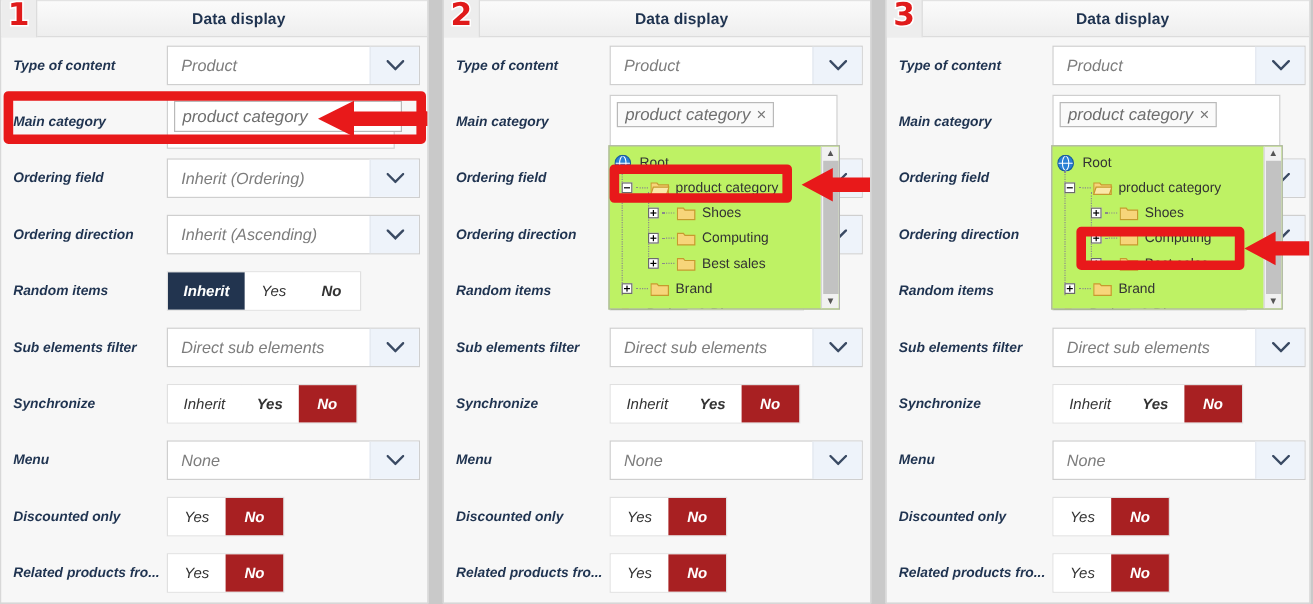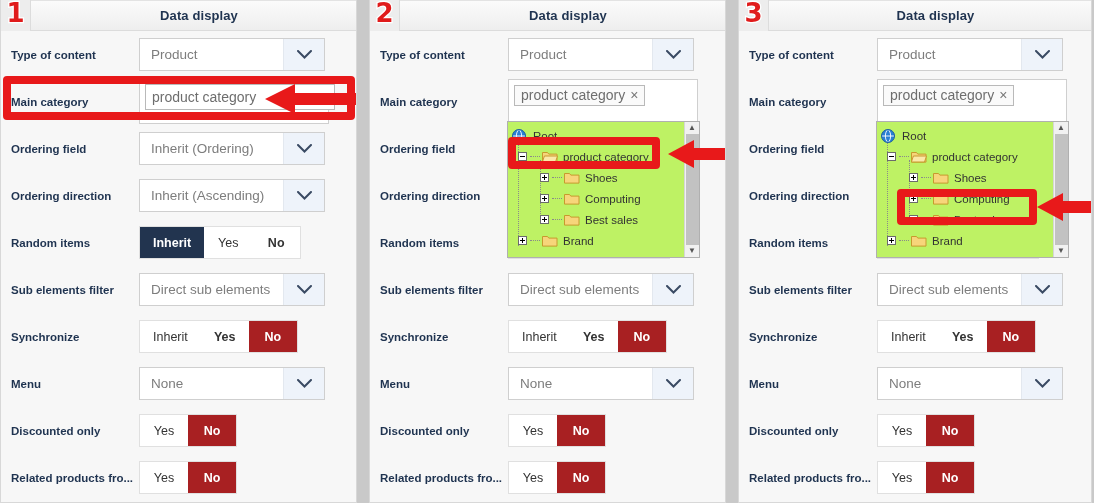--- a/index.html
+++ b/index.html
@@ -74,36 +74,37 @@
     position: relative;
     top: -3px;
   }
 
   
   .form-body { padding: 0 10px; position: relative; }
   .row {
     display: flex;
     align-items: center;
     min-height: 47px;
+    font-style: italic;
   }
   .row .lbl {
     width: 128px;
     flex: none;
     font-size: 11.5px;
     font-weight: bold;
     color: #1f3350;
     padding-right: 6px;
     white-space: nowrap;
     overflow: hidden;
   }
   .row .ctl { flex: 1; display: flex; }
 
   
   .sel {
-    width: 186px;
+    width: 211px;
     height: 33px;
     background: #ffffff;
     border: 1px solid #cfcfcf;
     display: flex;
     align-items: center;
     position: relative;
   }
   .sel .val {
     flex: 1;
     padding-left: 11px;

